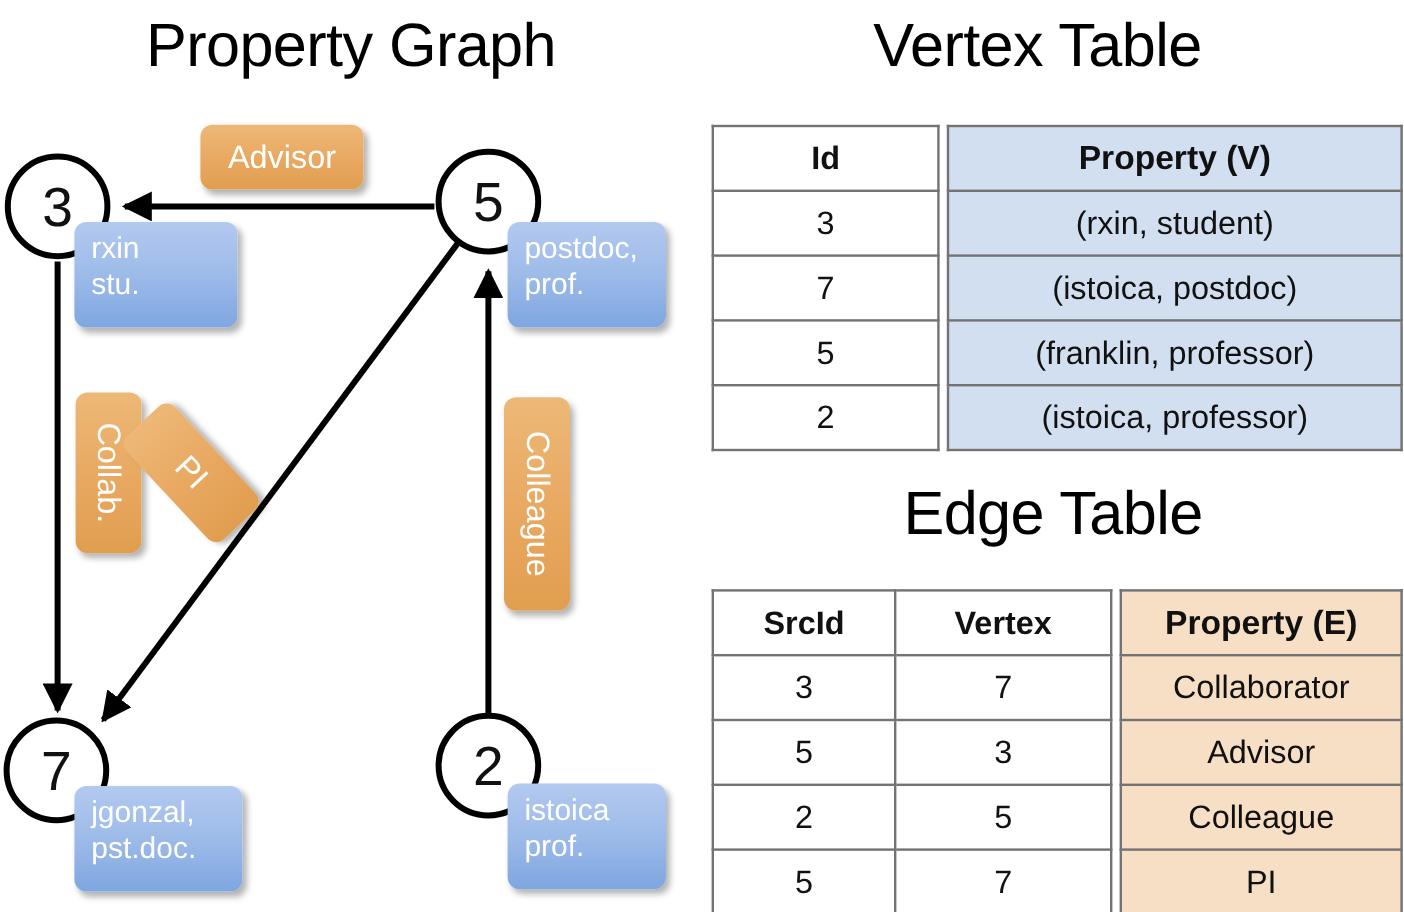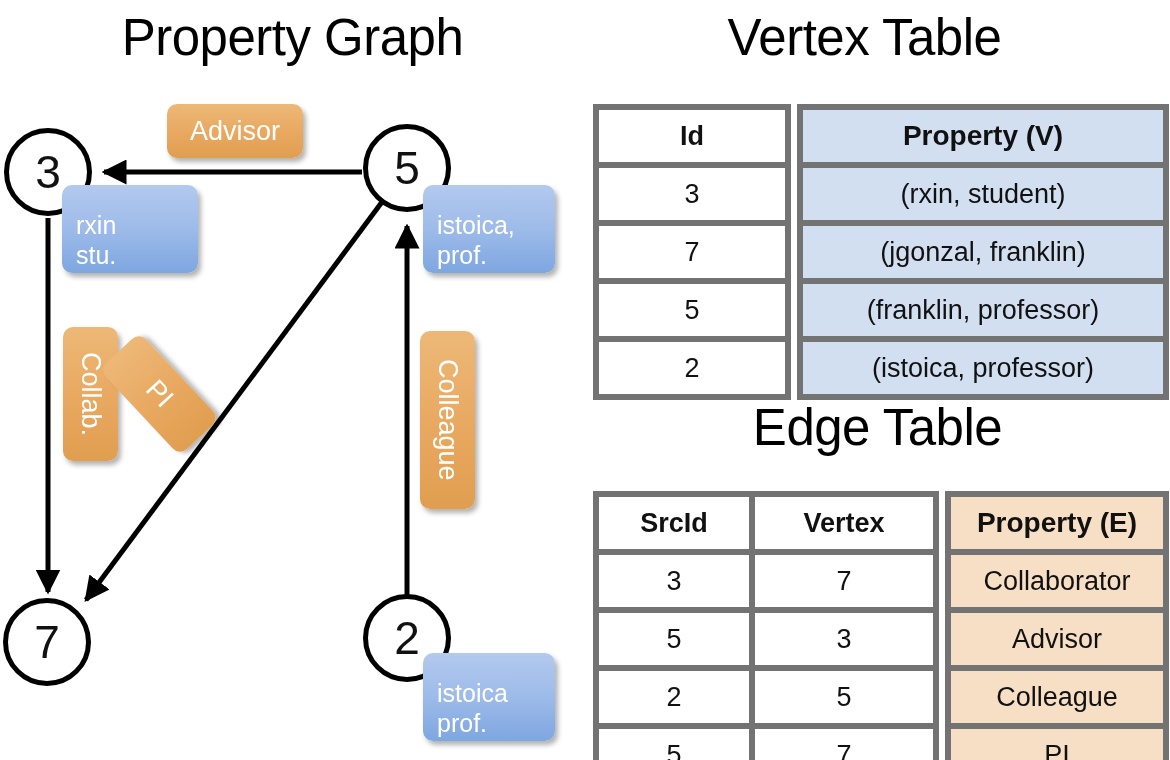--- a/index.html
+++ b/index.html
@@ -48,21 +48,21 @@
   }
 
   .prop-box {
     position: absolute;
     background: linear-gradient(to bottom, #b3c9ef 0%, #9dbbe9 50%, #7ea6e0 100%);
     border-radius: 10px;
     color: #ffffff;
     font-size: 25px;
     font-weight: 300;
     line-height: 1.18;
-    padding: 26px 14px;
+    padding: 8px 14px;
     box-sizing: border-box;
     box-shadow: 3px 4px 5px rgba(0,0,0,0.30);
     z-index: 5;
     font-family: "Liberation Sans", sans-serif;
   }
 
   .edge-box {
     position: absolute;
     background: linear-gradient(to bottom, #edb877 0%, #e8a860 55%, #e09e4f 100%);
     border-radius: 10px;
@@ -79,21 +79,21 @@
 
   
   table.grid {
     position: absolute;
     border-collapse: collapse;
     font-family: "Liberation Sans", sans-serif;
     font-weight: 300;
     table-layout: fixed;
   }
   table.grid td, table.grid th {
-    border: 6px solid #737373;
+    border: 2px solid #737373;
     text-align: center;
     font-weight: 300;
     color: #111;
     padding: 0;
   }
   table.grid th { font-weight: bold; }
 
   #vertex-table { left: 593px; top: 104px; width: 576px; }
   #vertex-table th, #vertex-table td { height: 52px; font-size: 27px; }
   #vertex-table .c-id   { width: 186px; background: #ffffff; }
@@ -141,26 +141,30 @@
     <div class="node-circle" style="left:4px;  top:128px;"></div>
     <div class="node-label" style="left:4px;  top:128px;">3</div>
     <div class="prop-box" style="left:62px; top:185px; width:136px; height:88px;">
       <div>rxin</div>
       <div>stu.</div>
     </div>
 
     <div class="node-circle" style="left:363px; top:124px;"></div>
     <div class="node-label" style="left:363px; top:124px;">5</div>
     <div class="prop-box" style="left:423px; top:185px; width:132px; height:88px;">
-      <div>istoica,</div>
+      <div>postdoc,</div>
       <div>prof.</div>
     </div>
 
     <div class="node-circle" style="left:3px;  top:598px;"></div>
     <div class="node-label" style="left:3px;  top:598px;">7</div>
+    <div class="prop-box" style="left:62px; top:655px; width:140px; height:88px;">
+      <div>jgonzal,</div>
+      <div>pst.doc.</div>
+    </div>
 
     <div class="node-circle" style="left:363px; top:594px;"></div>
     <div class="node-label" style="left:363px; top:594px;">2</div>
     <div class="prop-box" style="left:423px; top:653px; width:132px; height:88px;">
       <div>istoica</div>
       <div>prof.</div>
     </div>
 
     <div class="edge-box" style="left:167px; top:104px; width:136px; height:54px;">
       <span>Advisor</span>
@@ -190,21 +194,21 @@
     </thead>
     <tbody>
       <tr>
         <td class="c-id">3</td>
         <td class="gutter"></td>
         <td class="c-prop">(rxin, student)</td>
       </tr>
       <tr>
         <td class="c-id">7</td>
         <td class="gutter"></td>
-        <td class="c-prop">(jgonzal, franklin)</td>
+        <td class="c-prop">(istoica, postdoc)</td>
       </tr>
       <tr>
         <td class="c-id">5</td>
         <td class="gutter"></td>
         <td class="c-prop">(franklin, professor)</td>
       </tr>
       <tr>
         <td class="c-id">2</td>
         <td class="gutter"></td>
         <td class="c-prop">(istoica, professor)</td>

